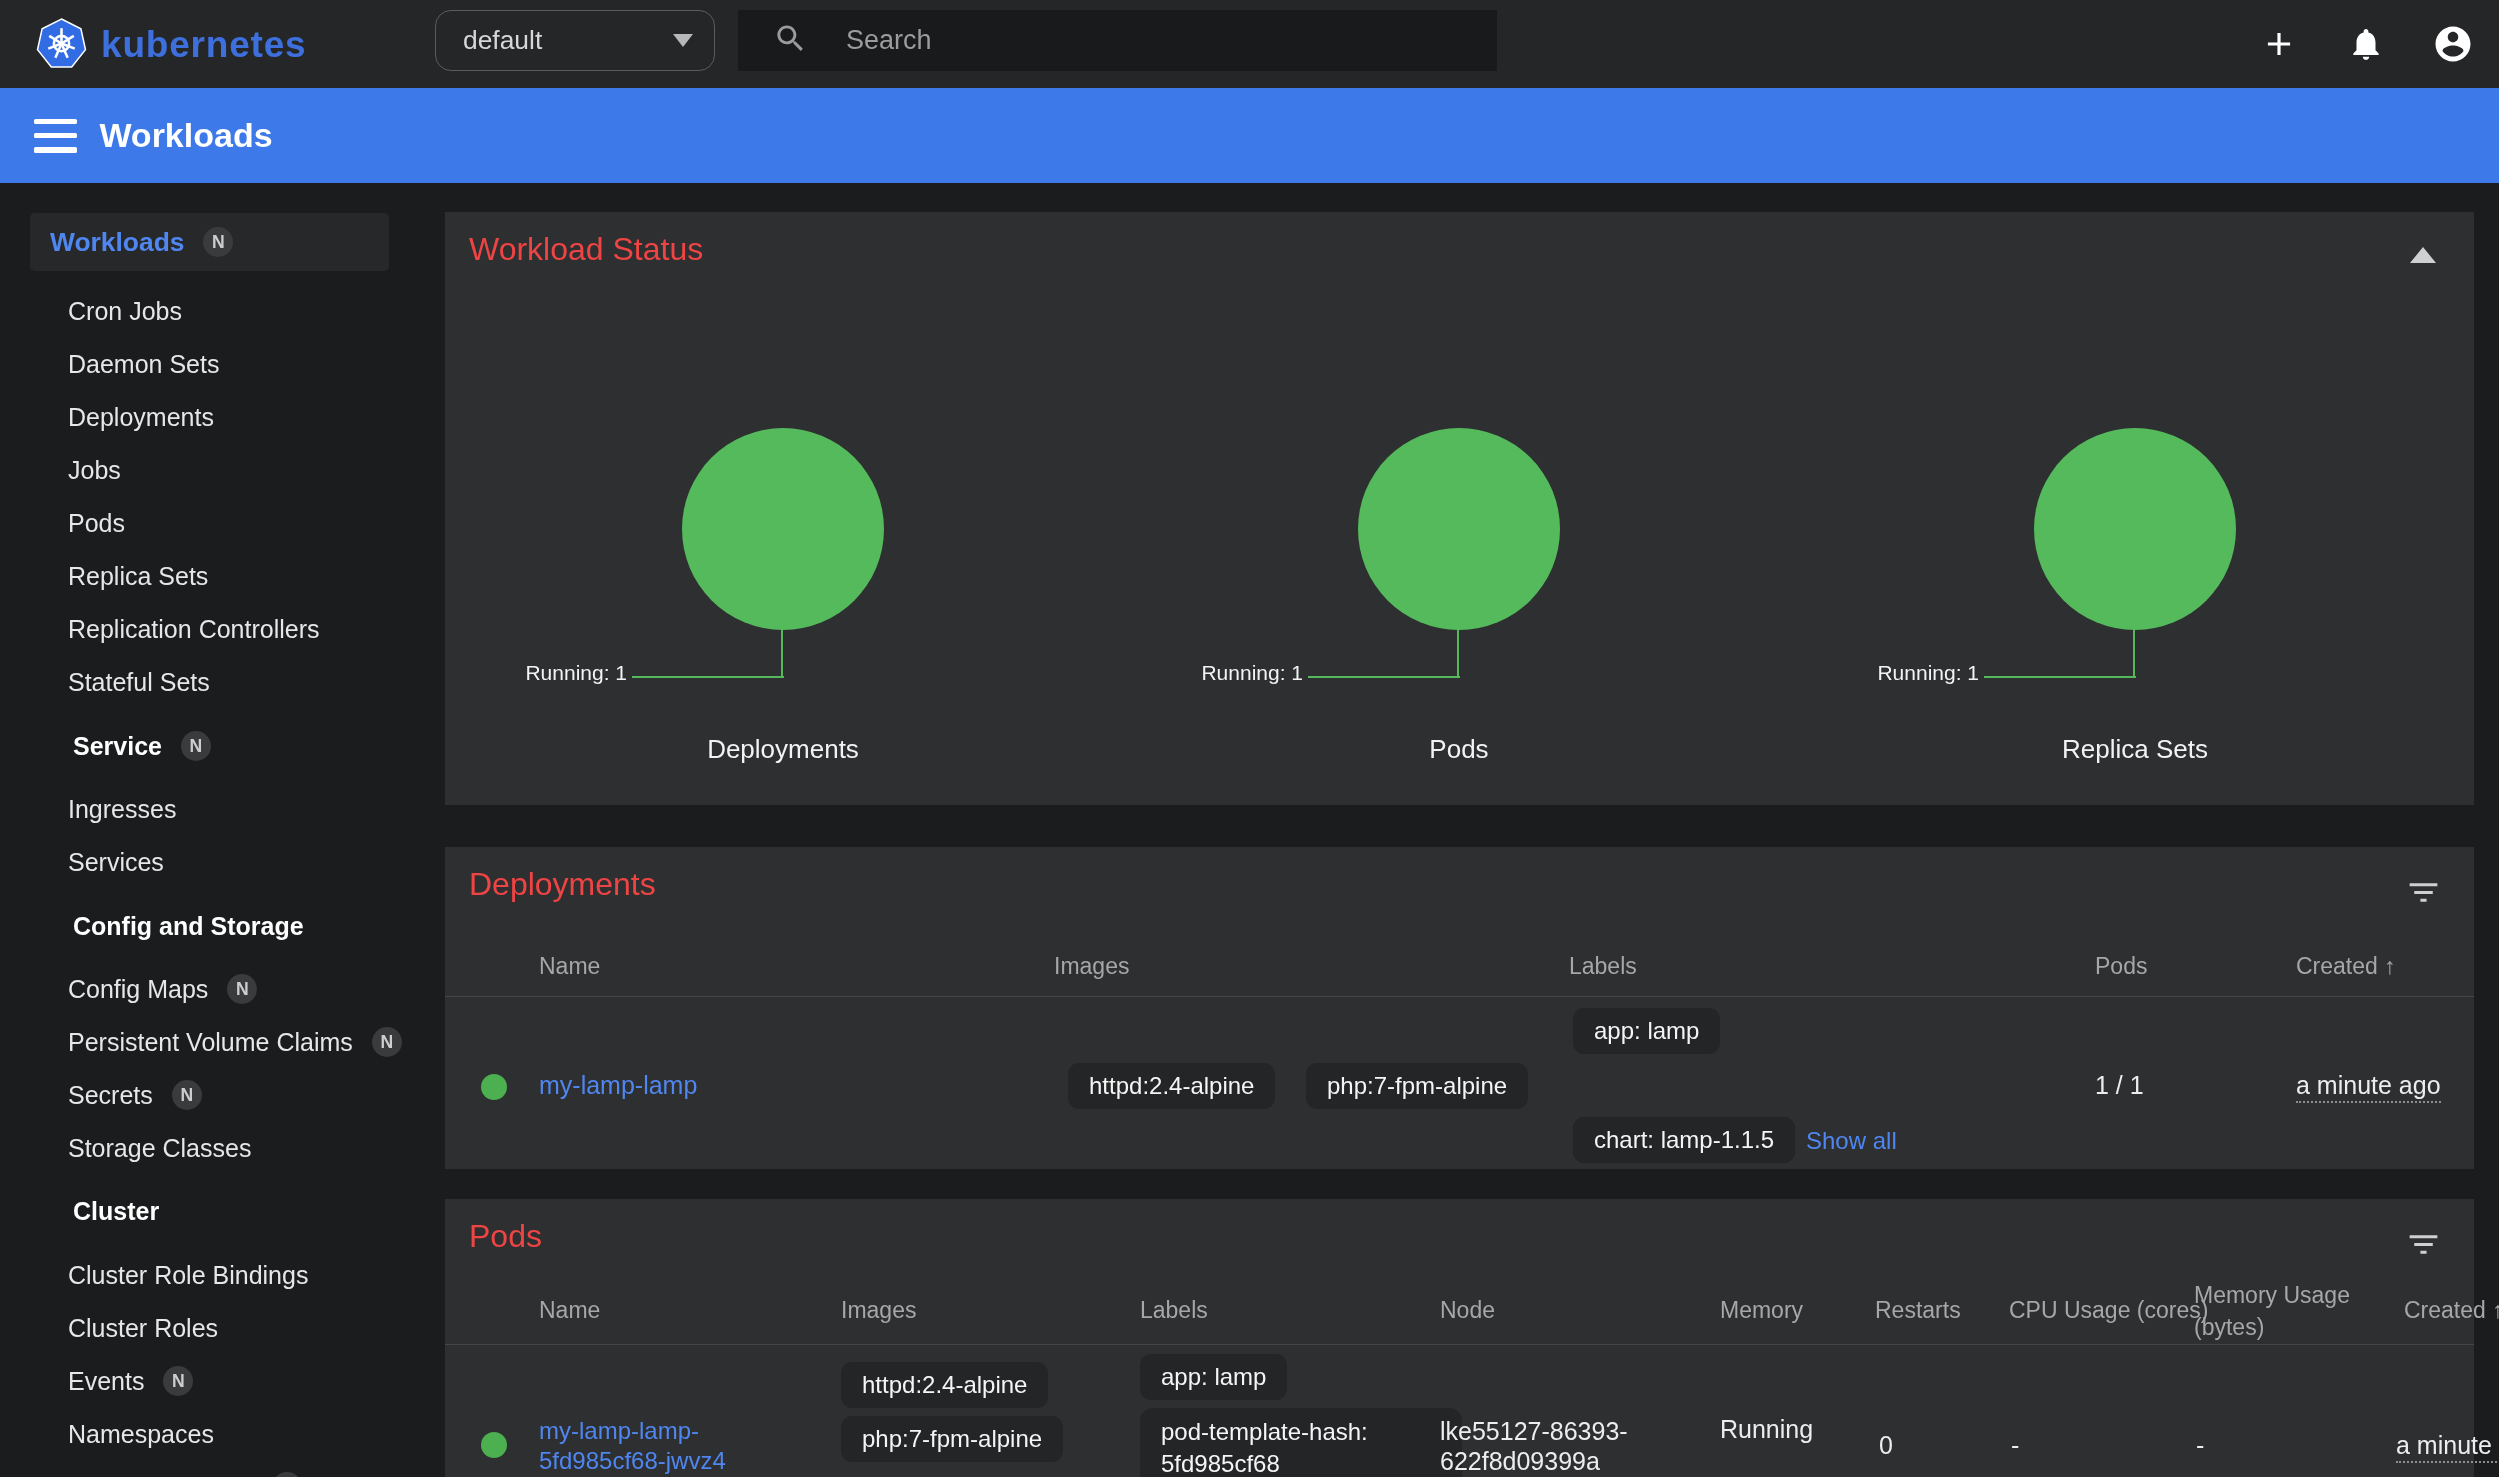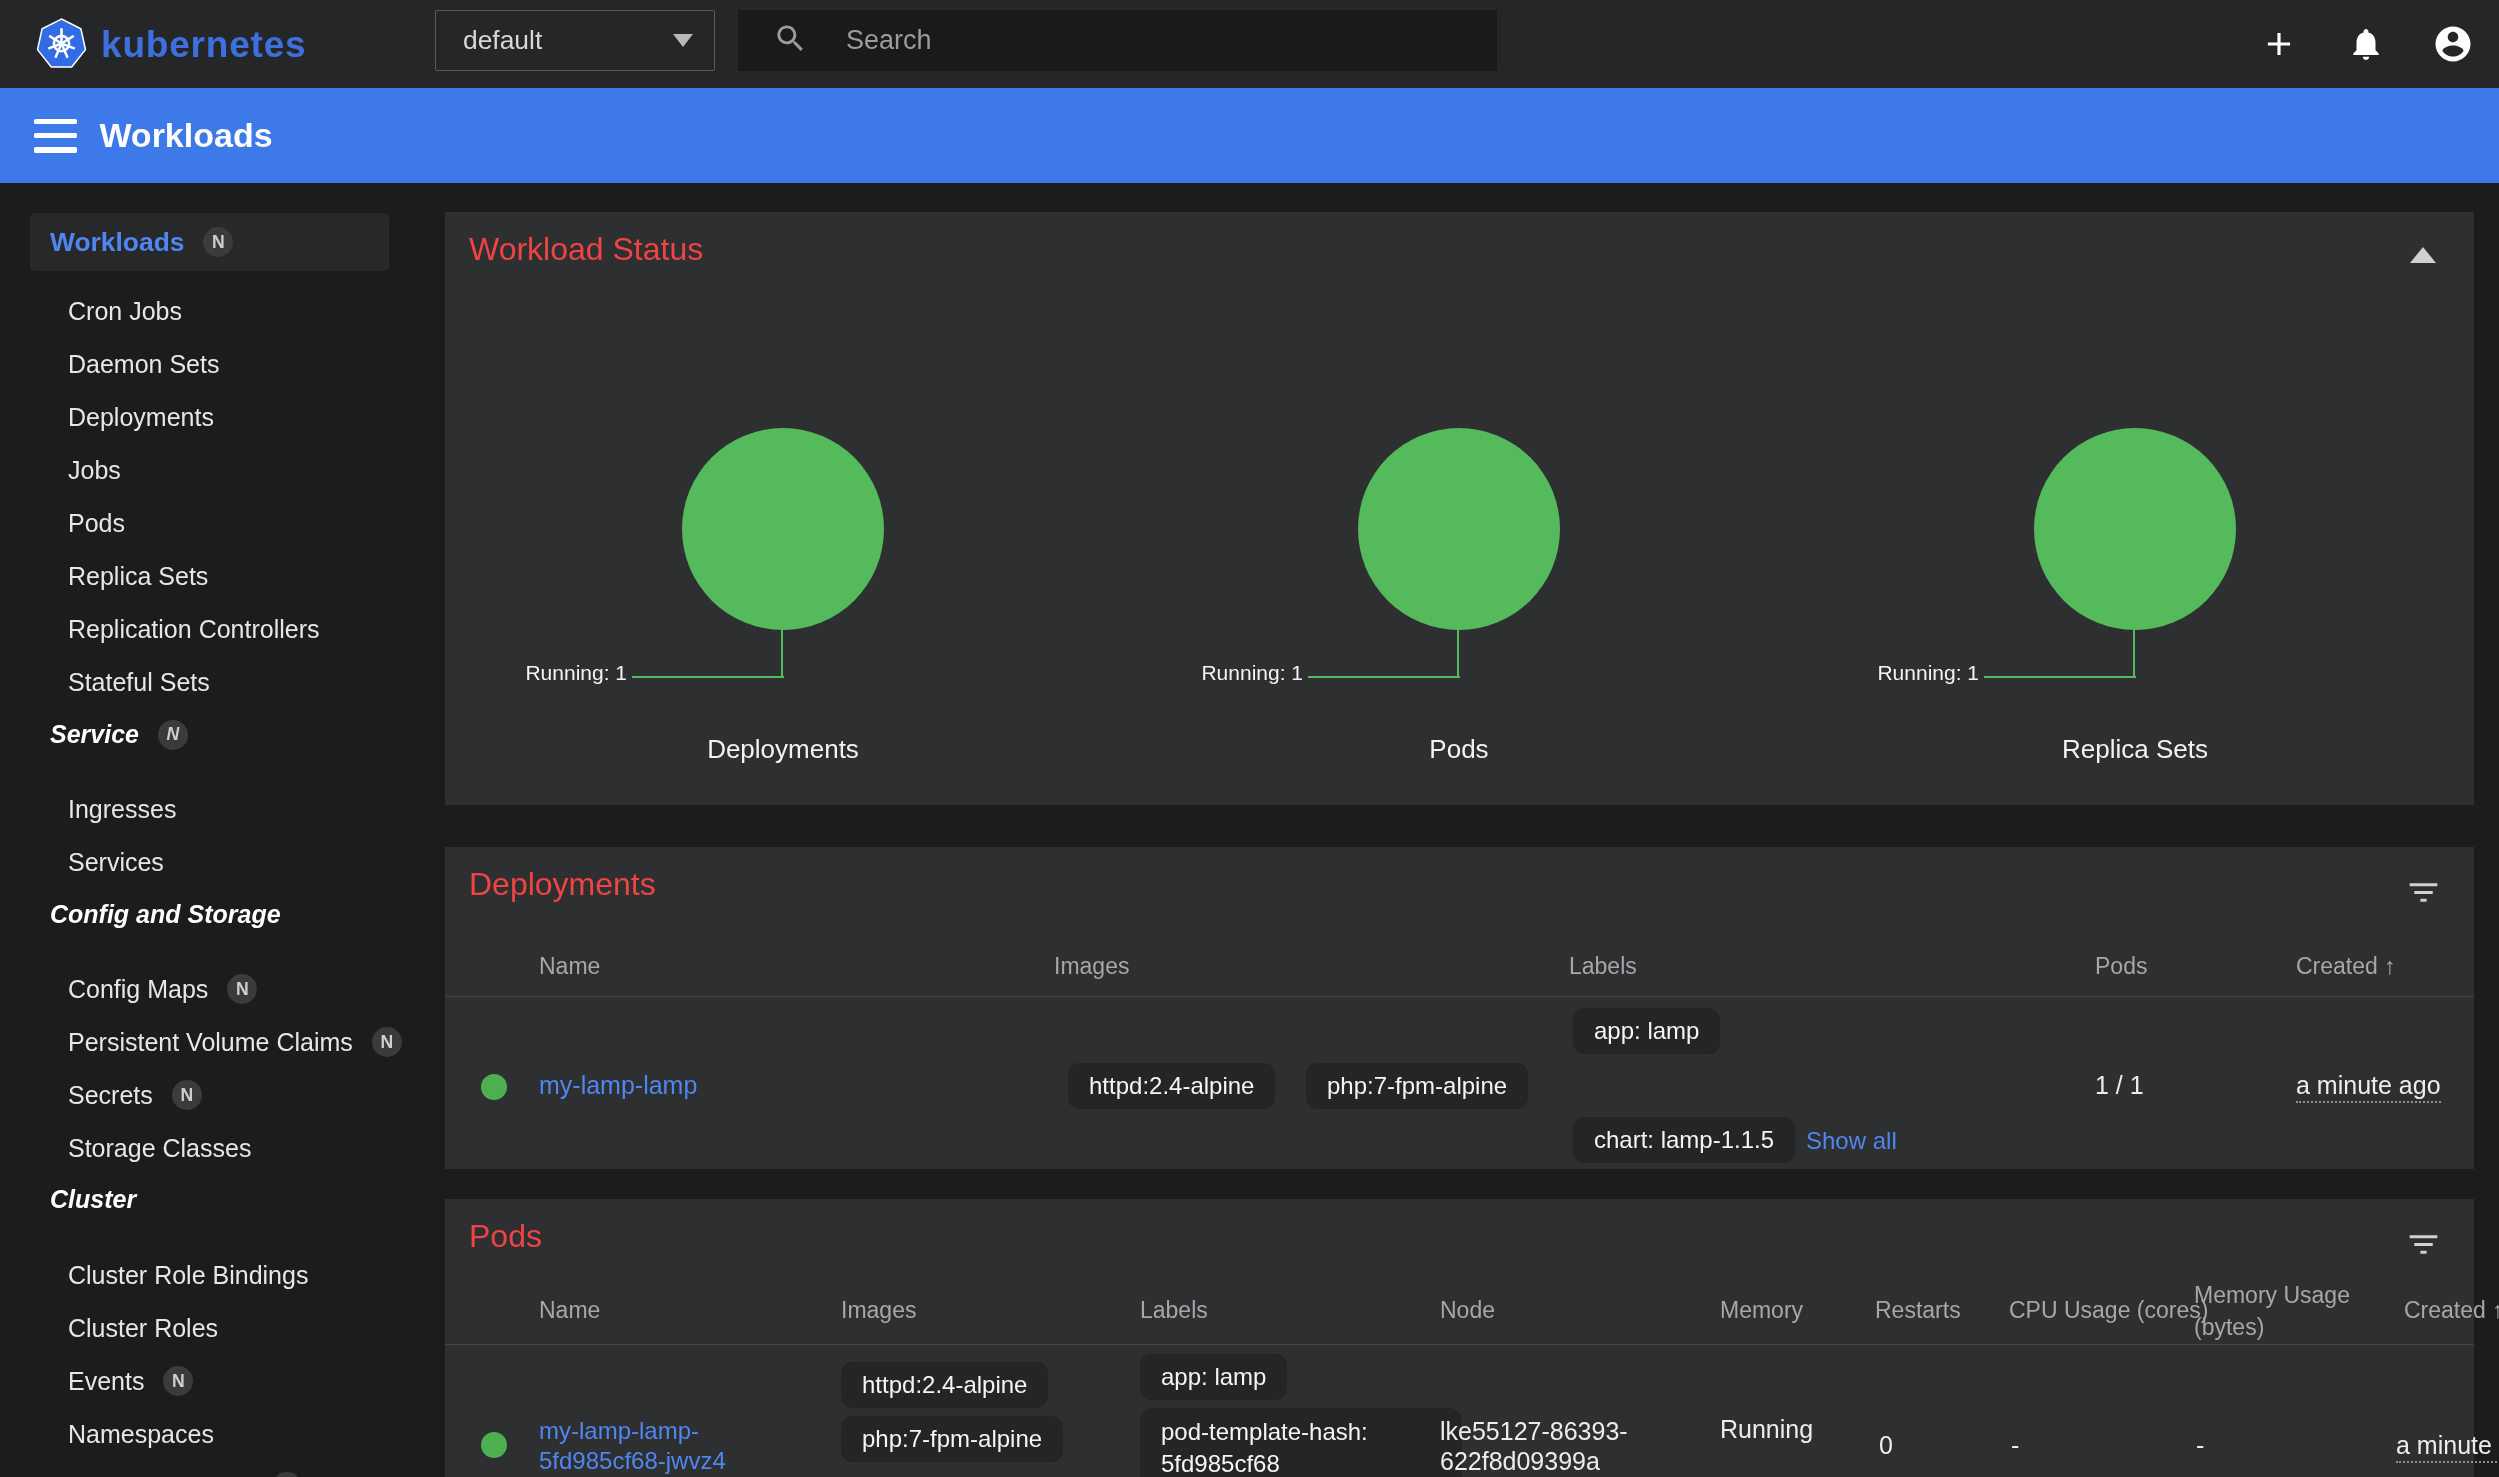--- a/index.html
+++ b/index.html
@@ -19,21 +19,21 @@
   }
   *{margin:0;padding:0;box-sizing:border-box;}
   html,body{background:#000;}
   body{font-family:"Liberation Sans","DejaVu Sans",sans-serif;}
   .screen{position:relative;width:2500px;height:1477px;background:var(--page);overflow:hidden;}
 
   
   .topbar{position:absolute;left:0;top:0;width:2500px;height:88px;background:var(--topbar);}
   .brand{position:absolute;left:35px;top:17.6px;display:flex;align-items:center;gap:13px;}
   .brand-name{color:var(--brand);font-size:37px;font-weight:bold;letter-spacing:0.8px;}
-  .ns-select{position:absolute;left:435px;top:9.6px;width:280px;height:61px;border:1.6px solid #5a5b5c;border-radius:2px;display:flex;align-items:center;justify-content:space-between;padding:0 21px 0 27px;cursor:pointer;}
+  .ns-select{position:absolute;left:435px;top:9.6px;width:280px;height:61px;border:1.6px solid #5a5b5c;border-radius:16px;display:flex;align-items:center;justify-content:space-between;padding:0 21px 0 27px;cursor:pointer;}
   .ns-value{color:#d6d7d8;font-size:26.4px;}
   .caret-down{width:0;height:0;border-left:10.4px solid transparent;border-right:10.4px solid transparent;border-top:13px solid #b7b8b9;}
   .searchbox{position:absolute;left:738px;top:9.6px;width:759px;height:61px;background:var(--searchbg);display:flex;align-items:center;padding-left:35px;}
   .searchbox input{background:transparent;border:none;outline:none;color:#d8d9da;font-size:27px;margin-left:38px;width:609px;font-family:inherit;}
   .searchbox input::placeholder{color:#9b9c9d;}
   .top-icons{position:absolute;right:26px;top:0;height:88px;display:flex;align-items:center;gap:45px;}
   .icon-btn{width:42px;height:42px;display:flex;align-items:center;justify-content:center;cursor:pointer;}
 
   
   .appbar{position:absolute;left:0;top:88px;width:2500px;height:95px;background:var(--bluebar);display:flex;align-items:center;}
@@ -41,21 +41,21 @@
   .hamburger span{display:block;height:5.6px;background:#fff;border-radius:1.6px;}
   .appbar-title{color:#fff;font-size:34px;font-weight:bold;margin-left:22.4px;}
 
   
   .sidebar{position:absolute;left:0;top:183px;width:417px;bottom:0;}
   .nav-selected{margin:30px 28px 0 30px;height:58px;background:#27282a;border-radius:4.8px;display:flex;align-items:center;padding-left:20px;cursor:pointer;}
   .nav-selected .lbl{color:var(--link);font-size:26.4px;font-weight:bold;}
   .nav-item{height:53px;display:flex;align-items:center;padding-left:68px;cursor:pointer;}
   .nav-item.first{margin-top:14.4px;}
   .nav-item .lbl{color:#e6e7e8;font-size:25px;}
-  .nav-section{height:53px;display:flex;align-items:flex-start;padding-left:50px;margin:10.4px 0;font-style:italic;}
+  .nav-section{height:53px;display:flex;align-items:center;padding-left:73px;margin:10.4px 0;}
   .nav-section .lbl{color:#fff;font-size:25px;font-weight:bold;}
   .nbadge{margin-left:19px;width:30px;height:30px;border-radius:50%;background:var(--badge);color:#cdcecf;font-size:17.6px;font-weight:bold;display:inline-flex;align-items:center;justify-content:center;flex:none;}
 
   
   .card{position:absolute;left:445px;width:2029px;background:var(--card);}
   .card-title{position:absolute;left:24px;top:19px;color:#ef4444;font-size:32px;}
   .collapse-caret{position:absolute;right:38px;top:35px;width:0;height:0;border-left:13.6px solid transparent;border-right:13.6px solid transparent;border-bottom:16px solid #cfd0d1;cursor:pointer;}
   .filter-icon{position:absolute;right:32px;top:27px;cursor:pointer;}
 
   

